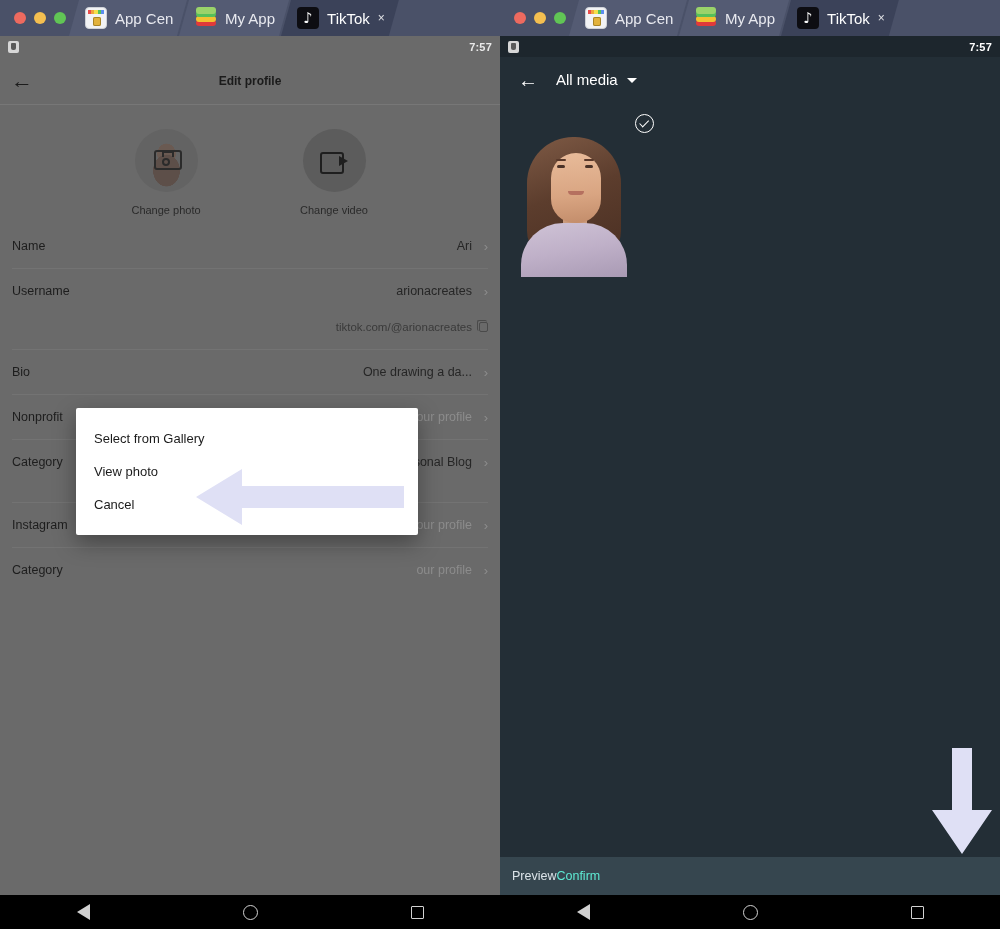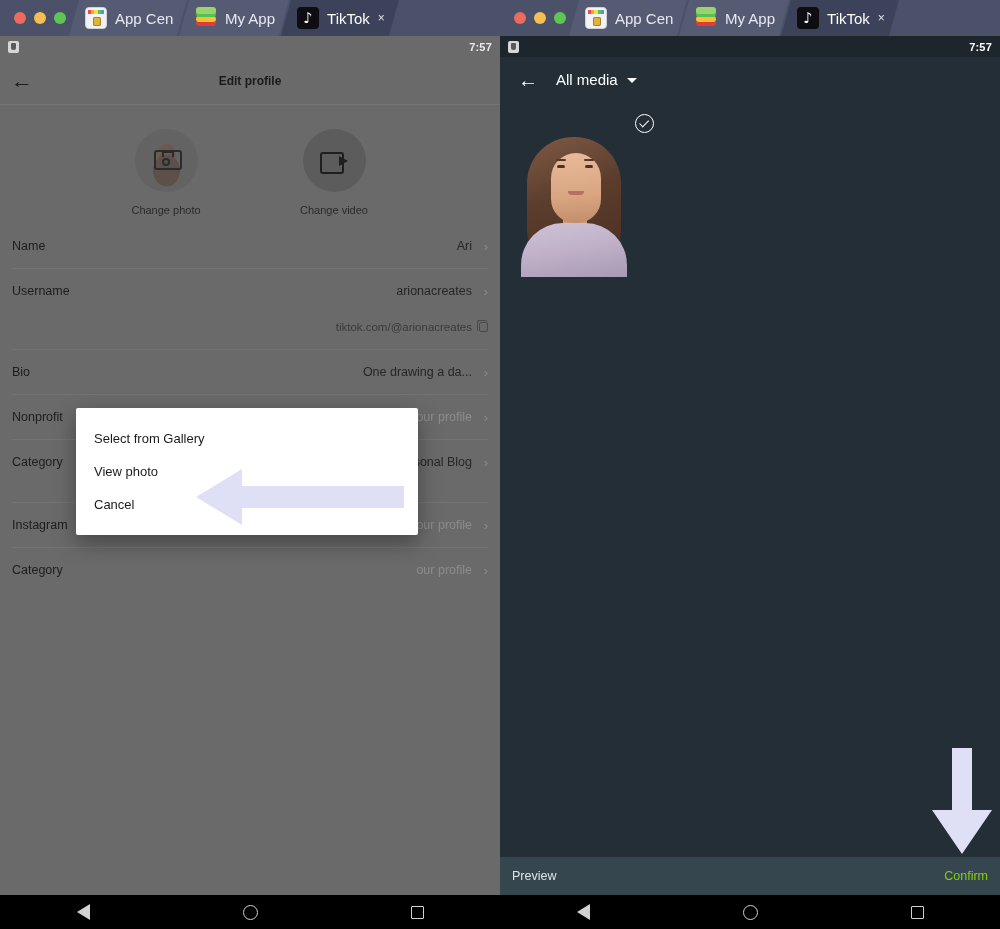--- a/index.html
+++ b/index.html
@@ -234,24 +234,24 @@
   .sel-check::after {
     content: ""; width: 8px; height: 4px; border-left: 1.6px solid #fff;
     border-bottom: 1.6px solid #fff; transform: rotate(-45deg) translate(0.5px,-1px);
   }
 
   .down-anno { position: absolute; left: 930px; top: 748px; width: 64px; height: 108px; z-index: 25; }
 
   .gal-bottom {
     position: absolute; left: 0; bottom: 34px; width: 500px; height: 38px;
     background: #36464f; display: flex; align-items: center;
-    justify-content: space-between; padding: 0 12px;
+    padding: 0 12px;
   }
   .gal-preview { color: #dbe3e8; font-size: 12.5px; }
-  .gal-confirm { color: #84cc16; font-size: 12.5px; }
+  .gal-confirm { color: #5eead4; font-size: 12.5px; }
 
   
   .navbar {
     position: absolute; left: 0; bottom: 0; width: 500px; height: 34px;
     background: #000000; display: flex; align-items: center; justify-content: space-around;
   }
   .nav-back {
     width: 0; height: 0; border-top: 8px solid transparent;
     border-bottom: 8px solid transparent; border-right: 13px solid #d2d2d2;
   }

